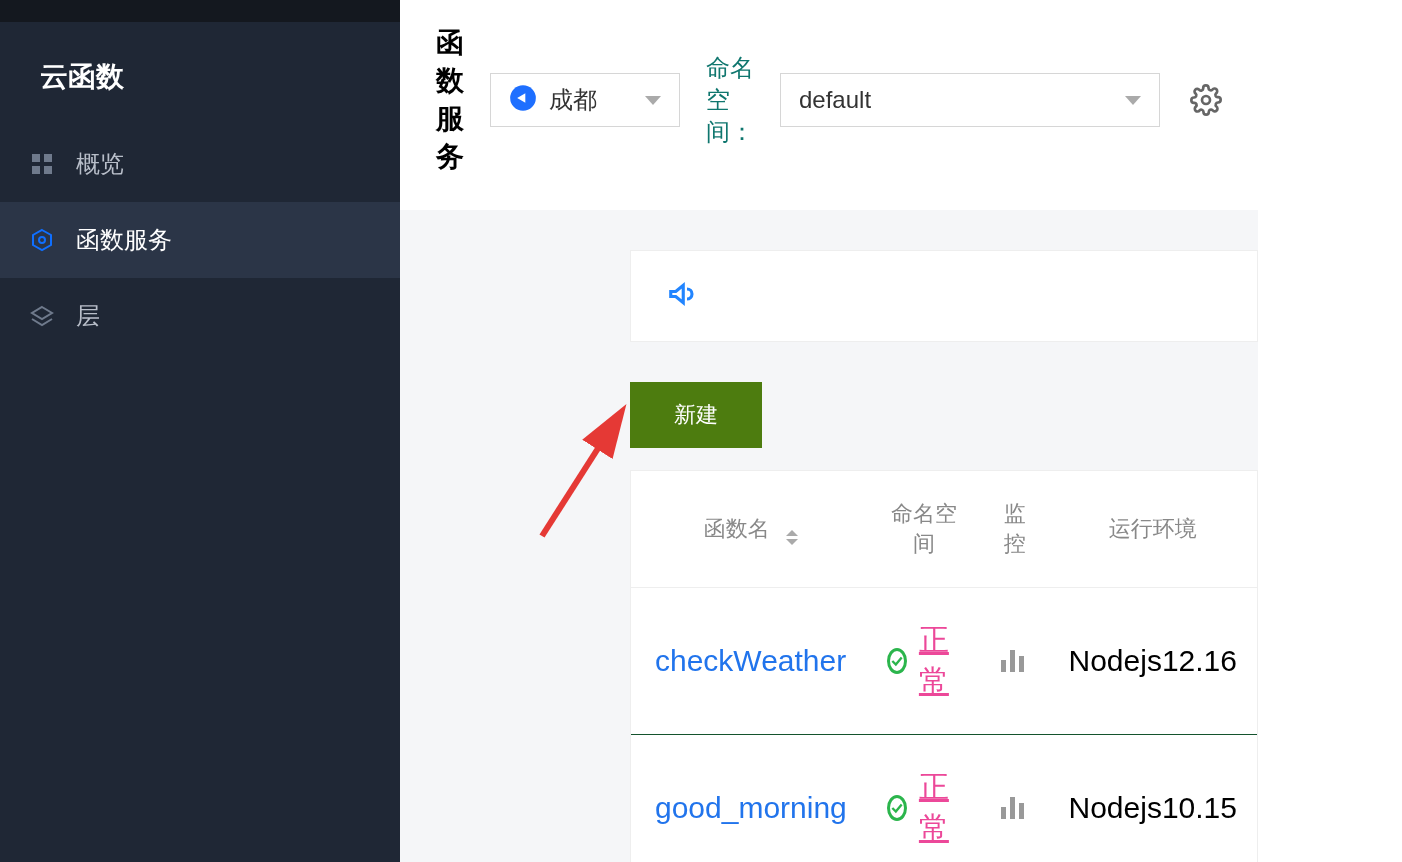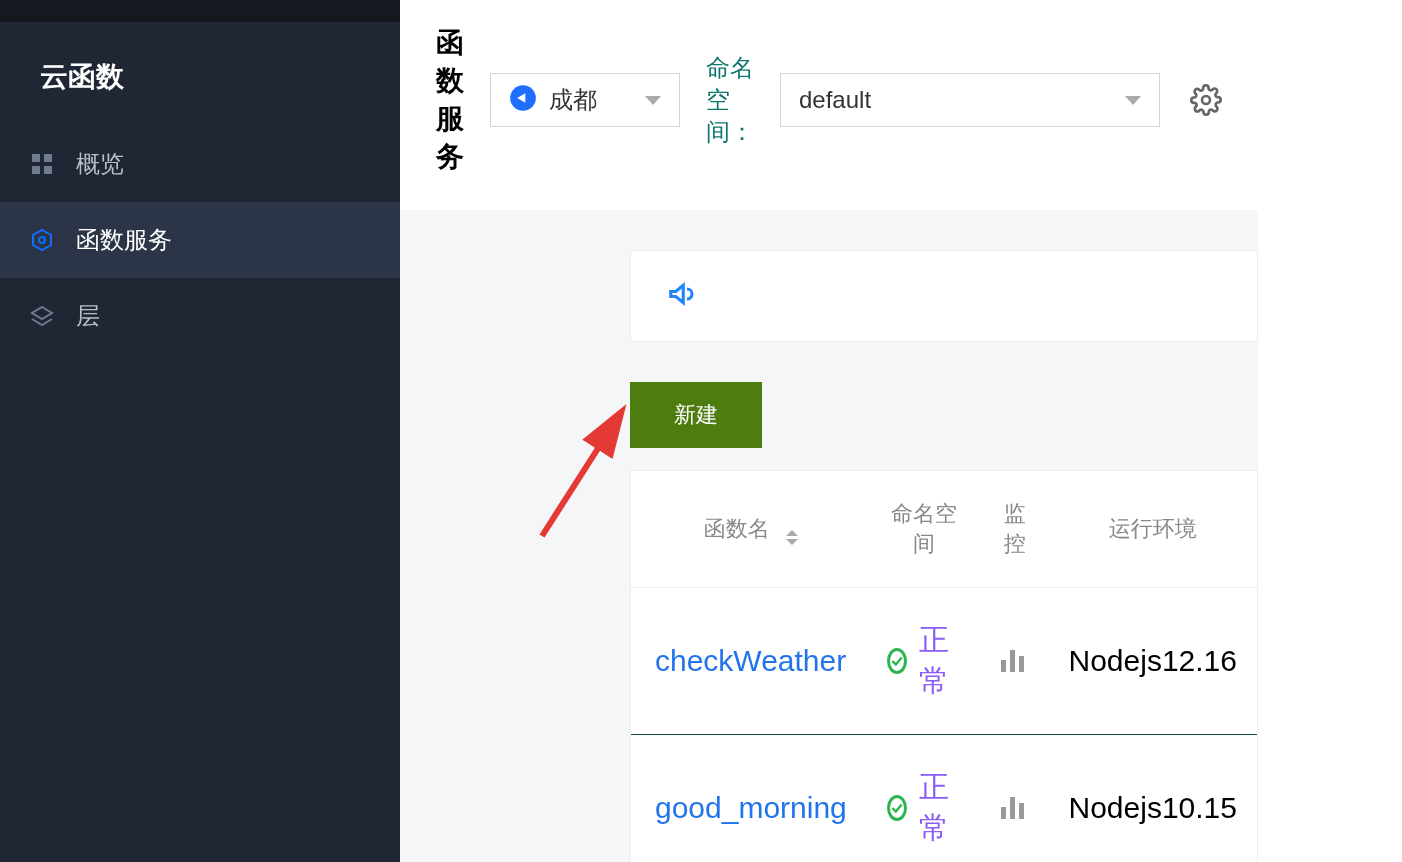--- a/index.html
+++ b/index.html
@@ -152,21 +152,21 @@
     }
     th:first-child { padding-left: 24px; }
     td {
       padding: 32px 20px;
       font-size: 30px;
       border-bottom: 1px solid #14532d;
     }
     td:first-child { padding-left: 24px; }
     .fn-name { color: #2174ec; cursor: pointer; }
     .status-cell { display: flex; align-items: center; gap: 12px; }
-    .status-text { color: #8b5cf6; }
+    .status-text { color: #ec4899; text-decoration: underline; }
     .check-circle {
       width: 26px; height: 26px;
       border: 3px solid #2bb54c;
       border-radius: 50%;
       display: flex; align-items: center; justify-content: center;
     }
     .check-circle svg { color: #2bb54c; }
     .bar-icon { display: flex; align-items: flex-end; gap: 4px; height: 22px; }
     .bar-icon span { background: #999; width: 5px; }
     .bar-icon span:nth-child(1){ height: 12px; }

